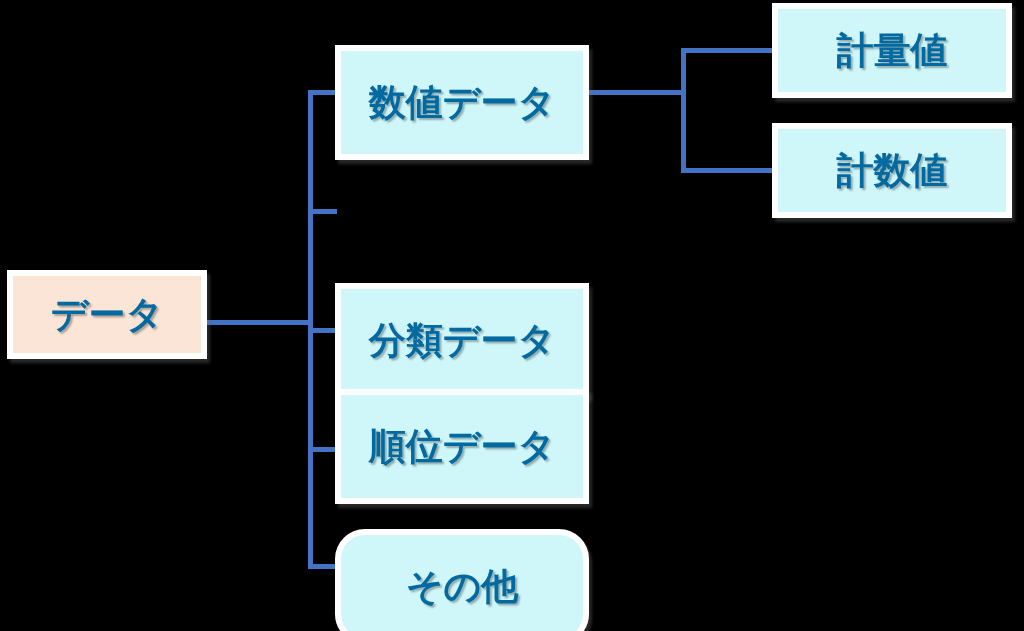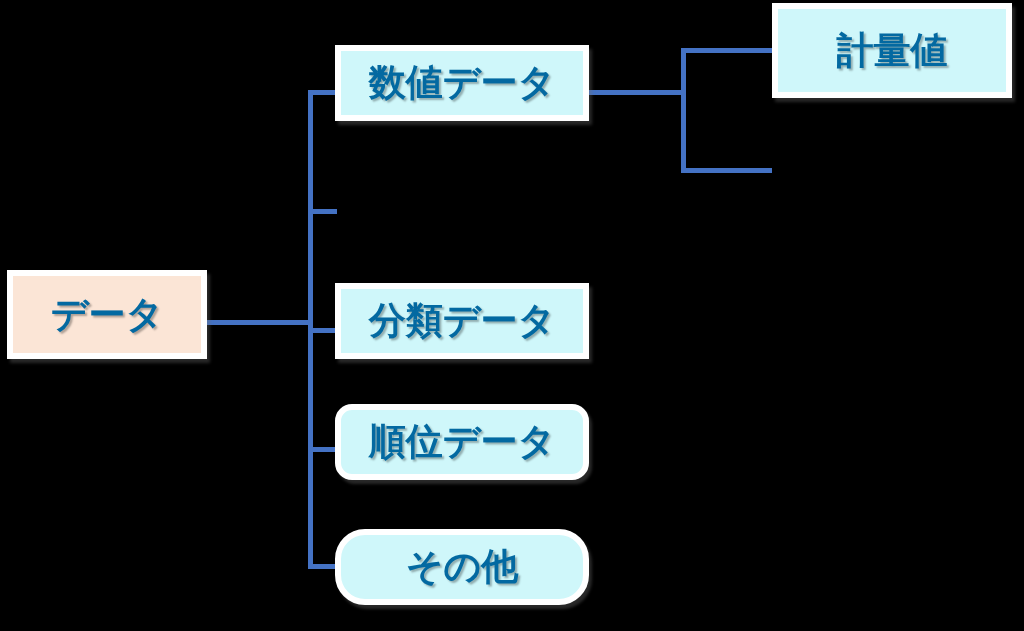--- a/index.html
+++ b/index.html
@@ -9,23 +9,23 @@
   }
   .node {
     position:absolute; box-sizing:border-box;
     border:6px solid #ffffff;
     display:flex; align-items:center; justify-content:center;
     font-weight:700; font-size:37px; color:#0369a1;
     box-shadow:3px 4px 3px rgba(115,115,115,0.35);
   }
   .node .lbl { text-shadow:2px 2px 2px rgba(0,0,0,0.30); white-space:nowrap; }
   .root   { left:7px;   top:270px; width:200px; height:89px; background:#FBE5D6; }
-  .cat    { left:335px; width:254px; height:76px; background:#CFF7FA; }
+  .cat    { left:335px; width:254px; height:115px; background:#CFF7FA; }
   .cat0 { top:45px; }  .cat1 { top:164px; } .cat2 { top:283px; }
-  .cat3 { top:404px;border-radius:17px; } .cat4 { top:529px;border-radius:30px; }
+  .cat3 { top:389px; } .cat4 { top:529px;border-radius:30px; }
   .child  { left:772px; width:240px; height:95px; background:#CFF7FA; }
   .child0 { top:3px; } .child1 { top:123px; }
 
   .line { position:absolute; background:#4472C4; }
   .l-feeder-root { left:205px; top:320px; width:106px; height:5px; }
   .l-spine-left  { left:308px; top:90px;  width:5px;   height:479px; }
   .l-stub0 { left:311px; top:90px;  width:26px; height:5px; }
   .l-stub1 { left:311px; top:209px; width:26px; height:5px; }
   .l-stub2 { left:311px; top:328px; width:26px; height:5px; }
   .l-stub3 { left:311px; top:447px; width:26px; height:5px; }
@@ -65,14 +65,17 @@
   <div class="node cat cat3">
     <span class="lbl">順位データ</span>
   </div>
   <div class="node cat cat4">
     <span class="lbl">その他</span>
   </div>
 
   <div class="node child child0">
     <span class="lbl">計量値</span>
   </div>
+  <div class="node child child1">
+    <span class="lbl">計数値</span>
+  </div>
 
 </div>
 
 </body></html>

